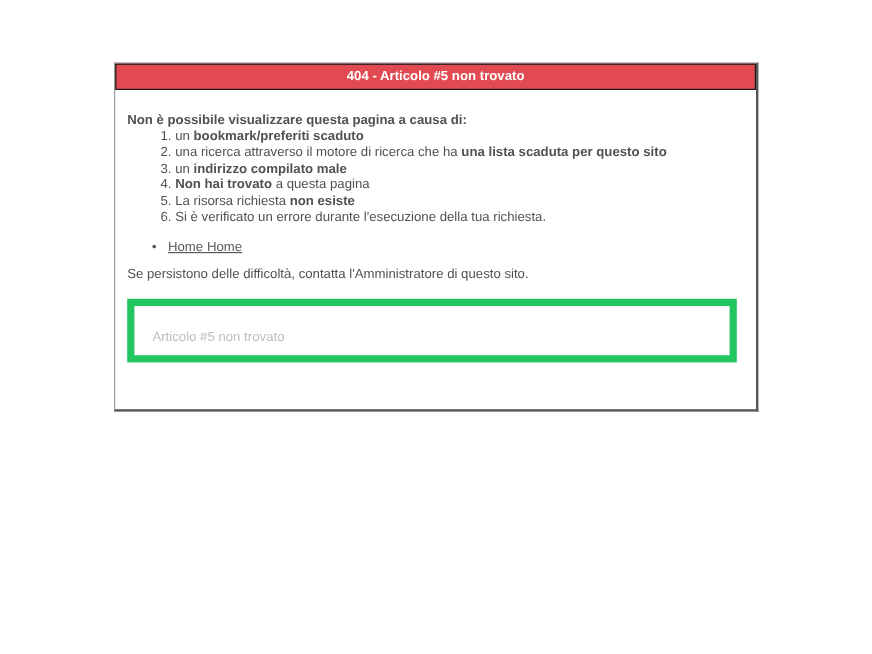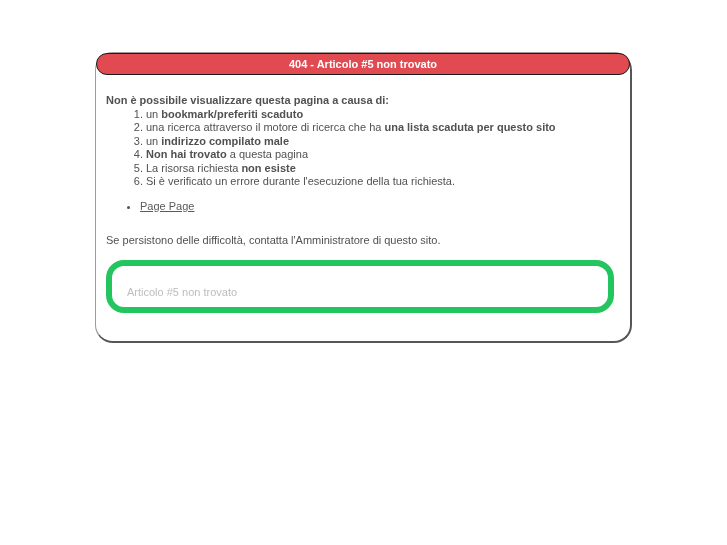--- a/index.html
+++ b/index.html
@@ -1,15 +1,15 @@
 <!DOCTYPE html>
 <html><head>
 <meta charset="utf-8">
 <style>
-  * { box-sizing: border-box; margin: 0; padding: 0; border-radius: 18px; }
+  * { box-sizing: border-box; margin: 0; padding: 0; }
   html, body {
     width: 727px; height: 545px;
     background: #ffffff;
     font-family: "Liberation Sans", sans-serif;
   }
   .error-page {
     position: absolute;
     left: 95px; top: 52px;
     width: 537px; height: 291px;
     background: #ffffff;
@@ -48,21 +48,21 @@
   .suggest-links {
     margin-top: 11px;
     padding-left: 34px;
     list-style: disc;
   }
   .suggest-links a {
     color: #5a5a5a;
     text-decoration: underline;
   }
   .admin-note {
-    margin-top: 21px;
+    margin-top: 10px;
   }
   .message-box {
     margin-top: 12px;
     width: 508px;
     height: 53px;
     border: 6px solid #22c55e;
     padding: 20px 0 0 15px;
     color: #bdbdbd;
     font-size: 11px;
   }
@@ -85,21 +85,21 @@
       <li><span>una ricerca attraverso il motore di ricerca che ha </span><strong>una lista scaduta per questo sito</strong><span></span></li>
       <li><span>un </span><strong>indirizzo compilato male</strong><span></span></li>
       <li><span></span><strong>Non hai trovato</strong><span> a questa pagina</span></li>
       <li><span>La risorsa richiesta </span><strong>non esiste</strong><span></span></li>
       <li><span>Si è verificato un errore durante l'esecuzione della tua richiesta.</span><strong></strong><span></span></li>
     </ol>
 
 
     <ul class="suggest-links">
       <li>
-        <a href="#">Page Page</a>
+        <a href="#">Home Home</a>
       </li>
     </ul>
 
     <p class="admin-note">Se persistono delle difficoltà, contatta l'Amministratore di questo sito.</p>
 
     <div class="message-box">
       <span>Articolo #5 non trovato</span>
     </div>
 
   </div>

